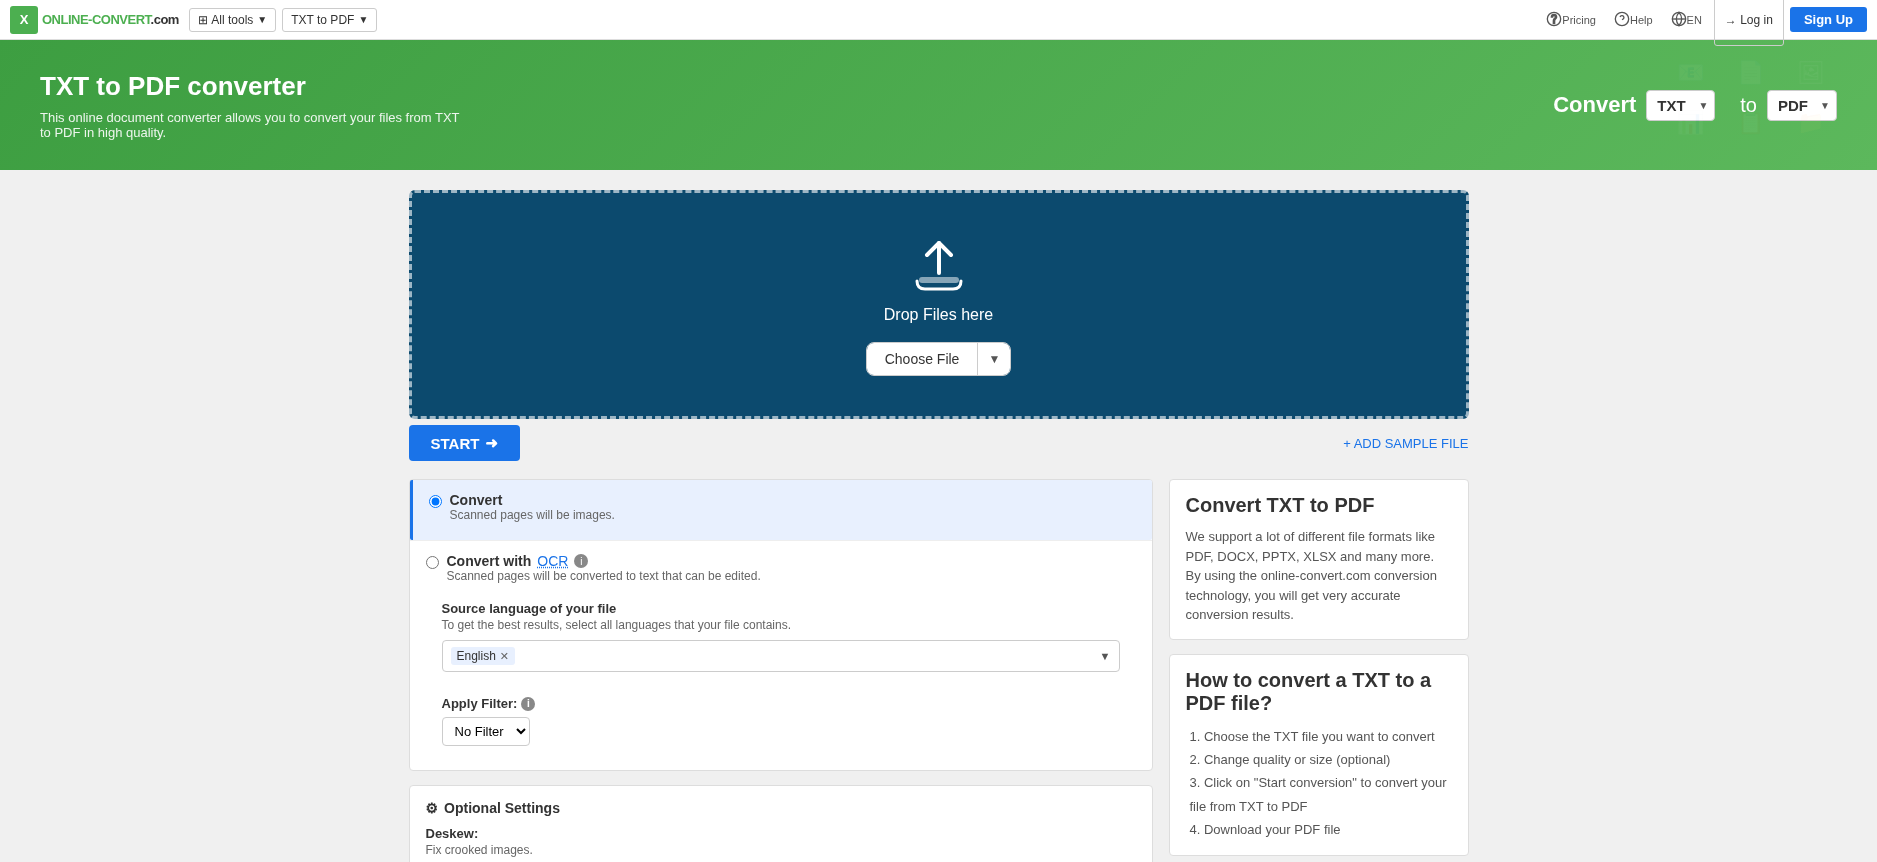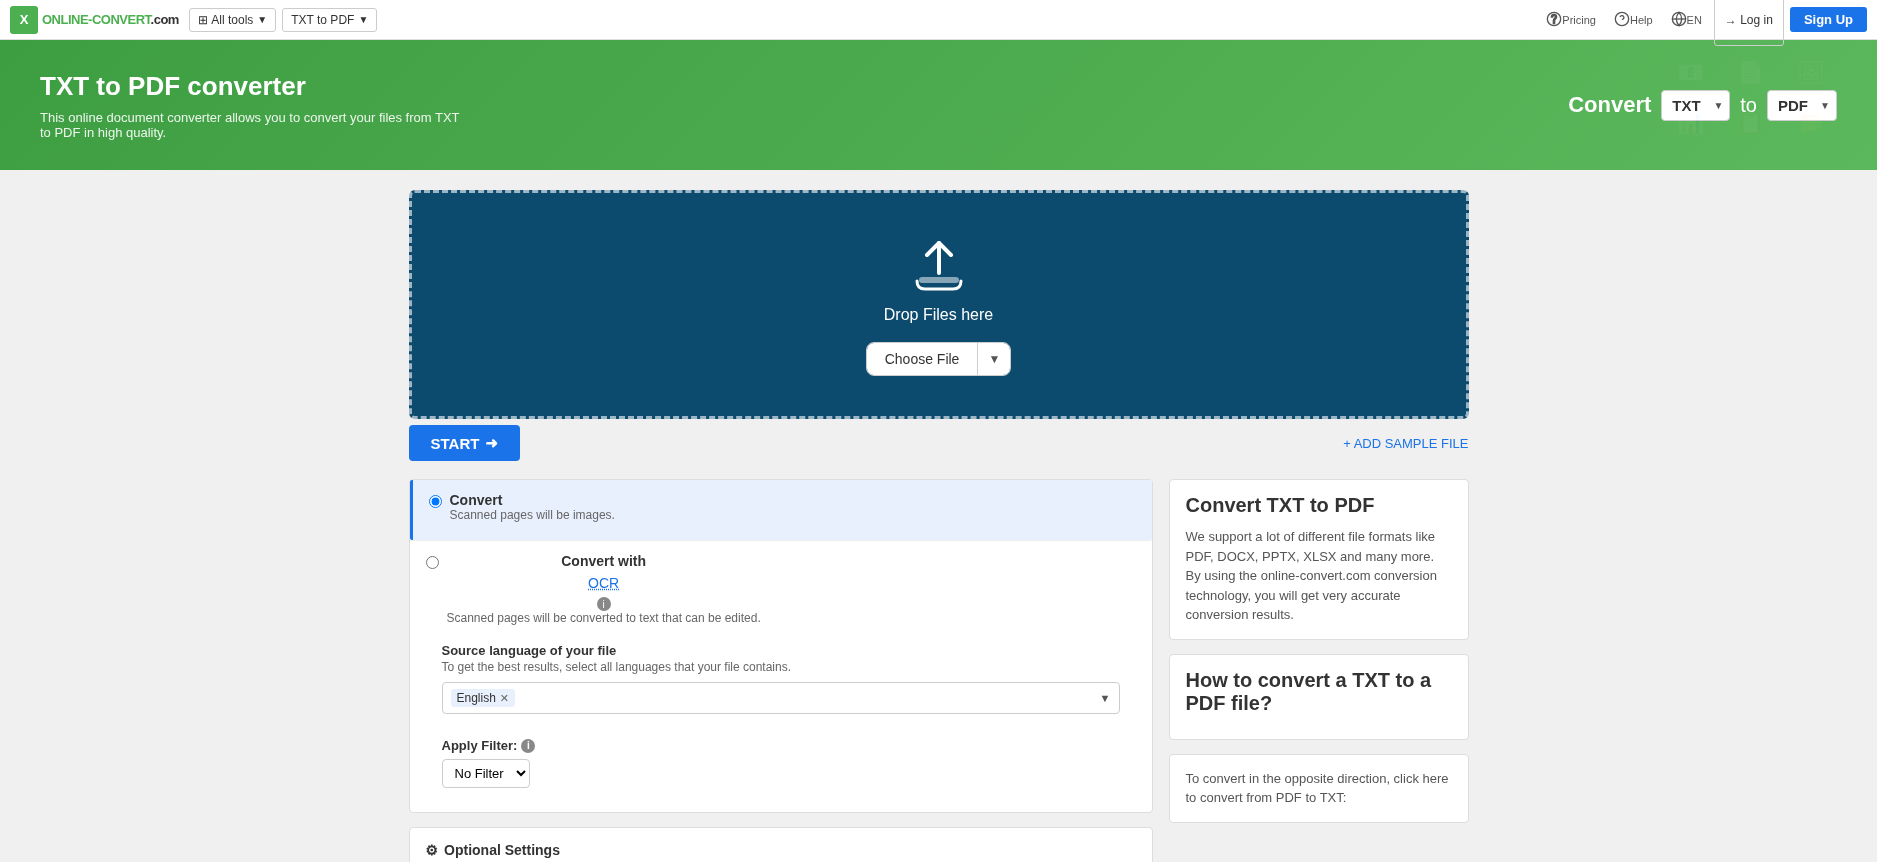--- a/index.html
+++ b/index.html
@@ -148,20 +148,21 @@
       top: 50%;
       transform: translateY(-50%);
       font-size: 10px;
       pointer-events: none;
       color: #555;
     }
     .hero-to-label {
       font-size: 20px;
       color: #fff;
       font-weight: normal;
+      margin-left: 15px;
     }
     .hero-bg-icons {
       position: absolute;
       right: 0; top: 0; bottom: 0;
       width: 220px;
       opacity: 0.15;
       display: flex;
       flex-wrap: wrap;
       align-items: center;
       justify-content: center;
@@ -276,21 +277,20 @@
       border-left: 3px solid #1a73e8;
       border-radius: 2px;
     }
     .section-divider { border: none; border-top: 1px solid #eee; }
 
     .ocr-section { padding: 12px 16px; }
     .ocr-label-row {
       display: flex;
       align-items: center;
       gap: 6px;
-      flex-direction: column;
     }
     .ocr-abbr { color: #1a73e8; text-decoration: underline dotted; cursor: help; }
     .info-icon {
       display: inline-flex;
       align-items: center;
       justify-content: center;
       width: 14px; height: 14px;
       background: #888;
       border-radius: 50%;
       color: #fff;
@@ -572,20 +572,26 @@
 
     <div class="right-col">
 
       <div class="info-box">
         <div class="info-box-title">Convert TXT to PDF</div>
         <p class="info-box-text">We support a lot of different file formats like PDF, DOCX, PPTX, XLSX and many more. By using the online-convert.com conversion technology, you will get very accurate conversion results.</p>
       </div>
 
       <div class="info-box">
         <div class="info-box-title">How to convert a TXT to a PDF file?</div>
+        <div class="info-box-list">
+            <div>1. Choose the TXT file you want to convert</div>
+            <div>2. Change quality or size (optional)</div>
+            <div>3. Click on "Start conversion" to convert your file from TXT to PDF</div>
+            <div>4. Download your PDF file</div>
+          </div>
       </div>
 
       <div class="info-box">
         <p class="info-box-text">To convert in the opposite direction, click here to convert from PDF to TXT:</p>
 
       </div>
 
     </div>
   </div>
 </div>

